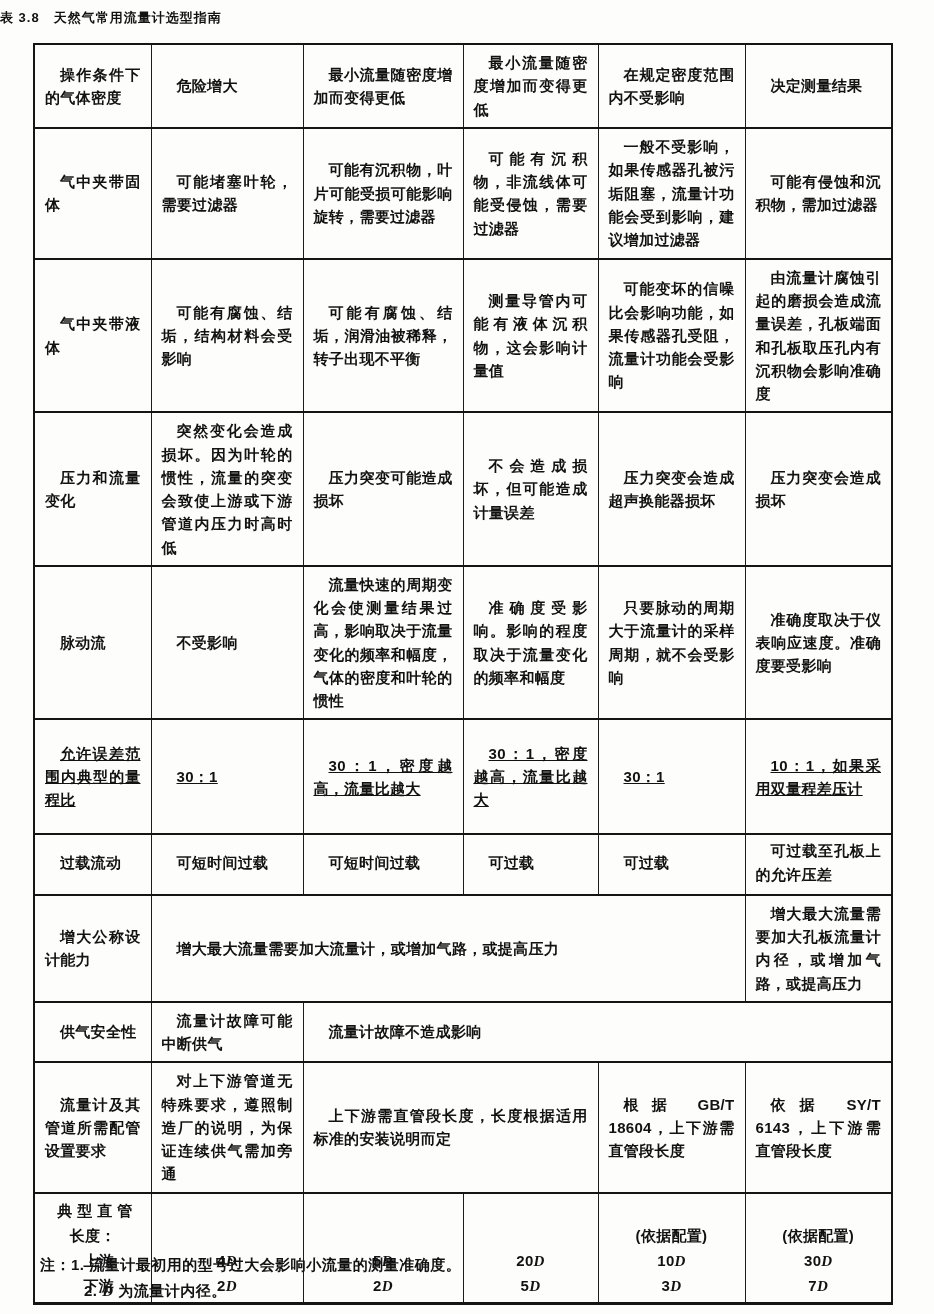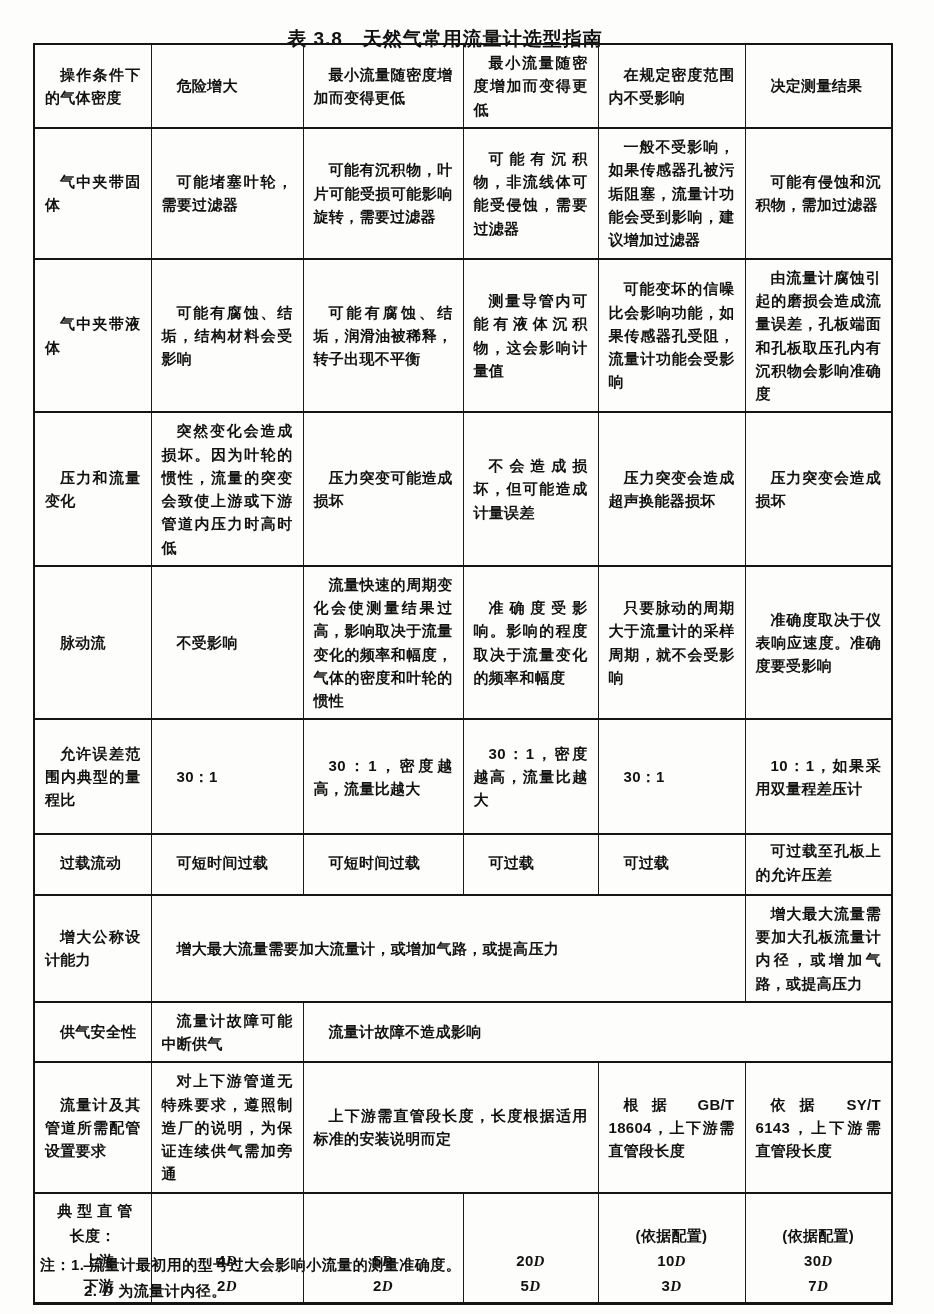--- a/index.html
+++ b/index.html
@@ -5,24 +5,24 @@
   * { box-sizing: border-box; margin: 0; padding: 0; }
   body {
     width: 934px; height: 1314px;
     background: #fdfdfc;
     font-family: "Liberation Sans", sans-serif;
     color: #121212;
     font-weight: 700;
     position: relative;
   }
   .page-title {
-    text-align: center;
-    font-size: 19px;
+    text-align: left;
+    font-size: 13px;
     letter-spacing: 1px;
-    padding-top: 26px;
+    padding-top: 9px;
     width: 890px;
   }
   table.sel-table {
     position: absolute;
     left: 33px; top: 43px;
     width: 858px;
     border-collapse: collapse;
     table-layout: fixed;
     border: 2px solid #151515;
     border-bottom-width: 3px;
@@ -40,21 +40,21 @@
   td:first-child, th:first-child { border-left: none; }
   th.hd { text-align: center; padding: 4px 6px; }
   td.c, td.lbl { text-align: justify; text-indent: 1em; }
   
   tr.hH  { height: 52px; }
   tr.h0  { height: 57px; }
   tr.h1  { height: 131px; }
   tr.h2  { height: 142px; }
   tr.h3  { height: 147px; }
   tr.h4  { height: 146px; }
-  tr.h5  { height: 115px; }
+  tr.h5  { height: 115px; text-decoration: underline; }
   tr.h6  { height: 50px; font-family: Liberation Mono, monospace; }
   tr.h7  { height: 101px; }
   tr.h8  { height: 59px; padding-left: 20px; }
   tr.h9  { height: 118px; }
   tr.h10 { height: 107px; }
   
   td.lines { vertical-align: middle; padding: 4px 10px; }
   td.lines .ln {
     display: block;
     height: 25px; line-height: 25px;

